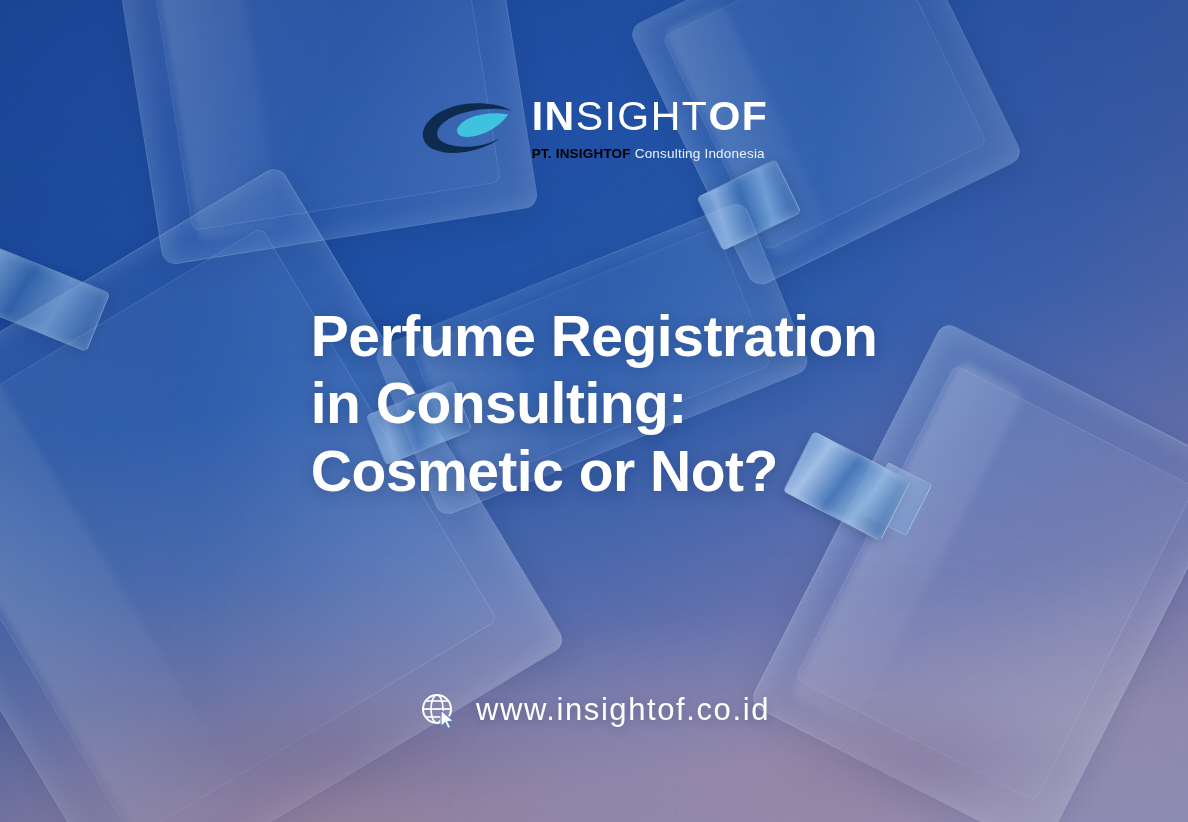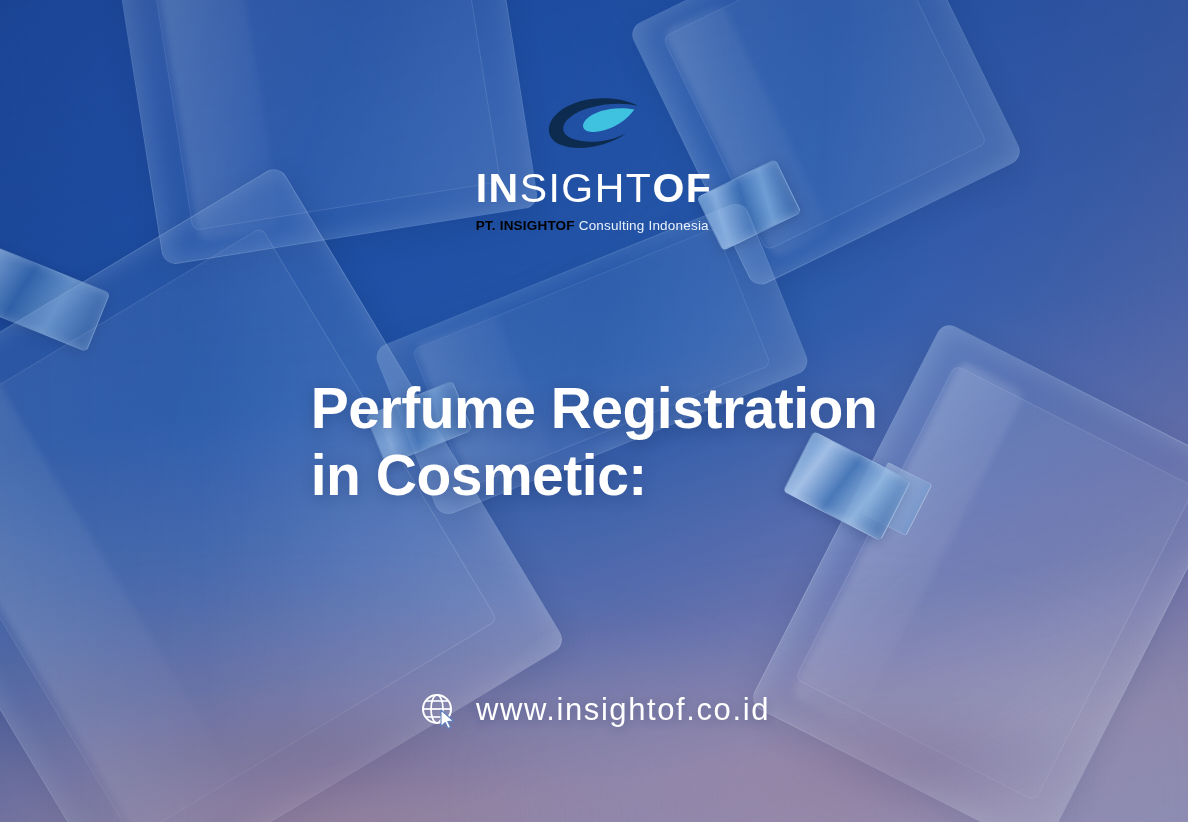--- a/index.html
+++ b/index.html
@@ -197,21 +197,20 @@
     flex-direction: column;
     align-items: center;
   }
 
   
   .logo-block {
     margin-top: 96px;
     display: flex;
     align-items: center;
     gap: 16px;
-    flex-direction: column;
   }
   .logo-mark { width: 96px; height: 56px; display: block; }
   .logo-text { display: flex; flex-direction: column; align-items: flex-start; }
   .wordmark {
     font-size: 41px;
     line-height: 1;
     letter-spacing: 1.5px;
     color: #ffffff;
     white-space: nowrap;
   }
@@ -317,21 +316,22 @@
                  C62 39 82 28 92 14 Z" fill="#3fc1e0"></path>
       </svg>
       <div class="logo-text">
         <div class="wordmark"><span class="wm-bold">IN</span><span class="wm-light">SIGHT</span><span class="wm-bold">OF</span></div>
         <div class="tagline"><span class="tag-bold">PT. INSIGHTOF</span><span class="tag-reg"> </span><span class="tag-reg">Consulting Indonesia</span></div>
       </div>
     </div>
 
     <h1 class="title">
       <span class="ln">Perfume Registration</span>
-      <span class="ln">in Cosmetic:</span>
+      <span class="ln">in Consulting:</span>
+      <span class="ln">Cosmetic or Not?</span>
     </h1>
 
     <div class="footer">
       <span class="globe-wrap">
         <svg viewBox="0 0 40 40" width="40" height="40">
           <circle cx="19" cy="19" r="14" fill="none" stroke="#ffffff" stroke-width="2"></circle>
           <ellipse cx="19" cy="19" rx="6" ry="14" fill="none" stroke="#ffffff" stroke-width="1.7"></ellipse>
           <line x1="5" y1="19" x2="33" y2="19" stroke="#ffffff" stroke-width="1.7"></line>
           <line x1="7.6" y1="11" x2="30.4" y2="11" stroke="#ffffff" stroke-width="1.6"></line>
           <line x1="7.6" y1="27" x2="30.4" y2="27" stroke="#ffffff" stroke-width="1.6"></line>

